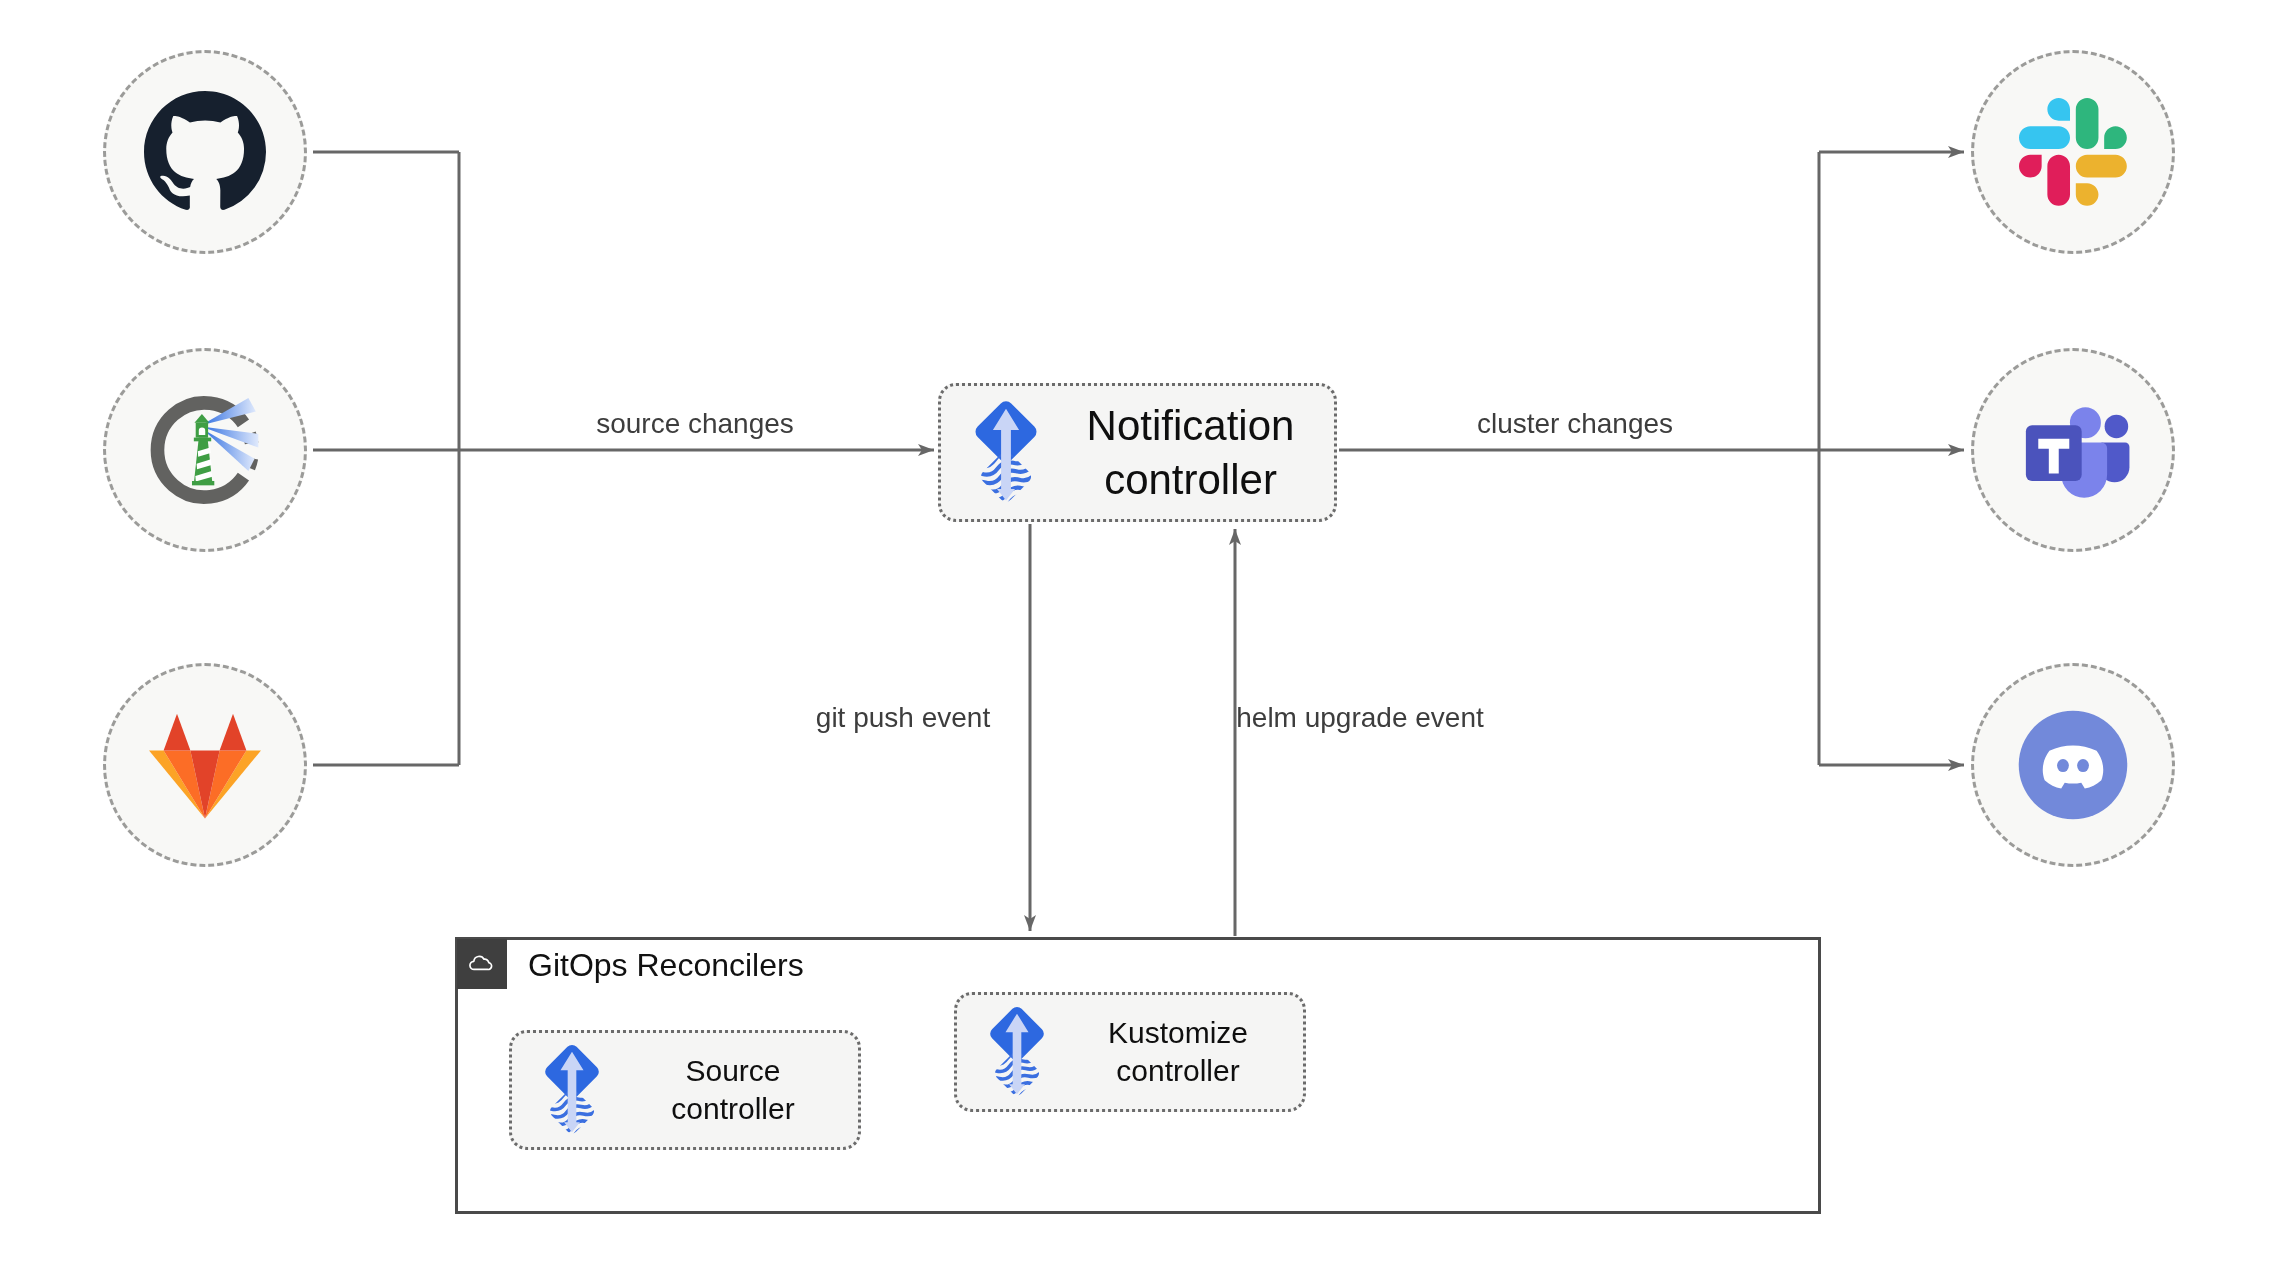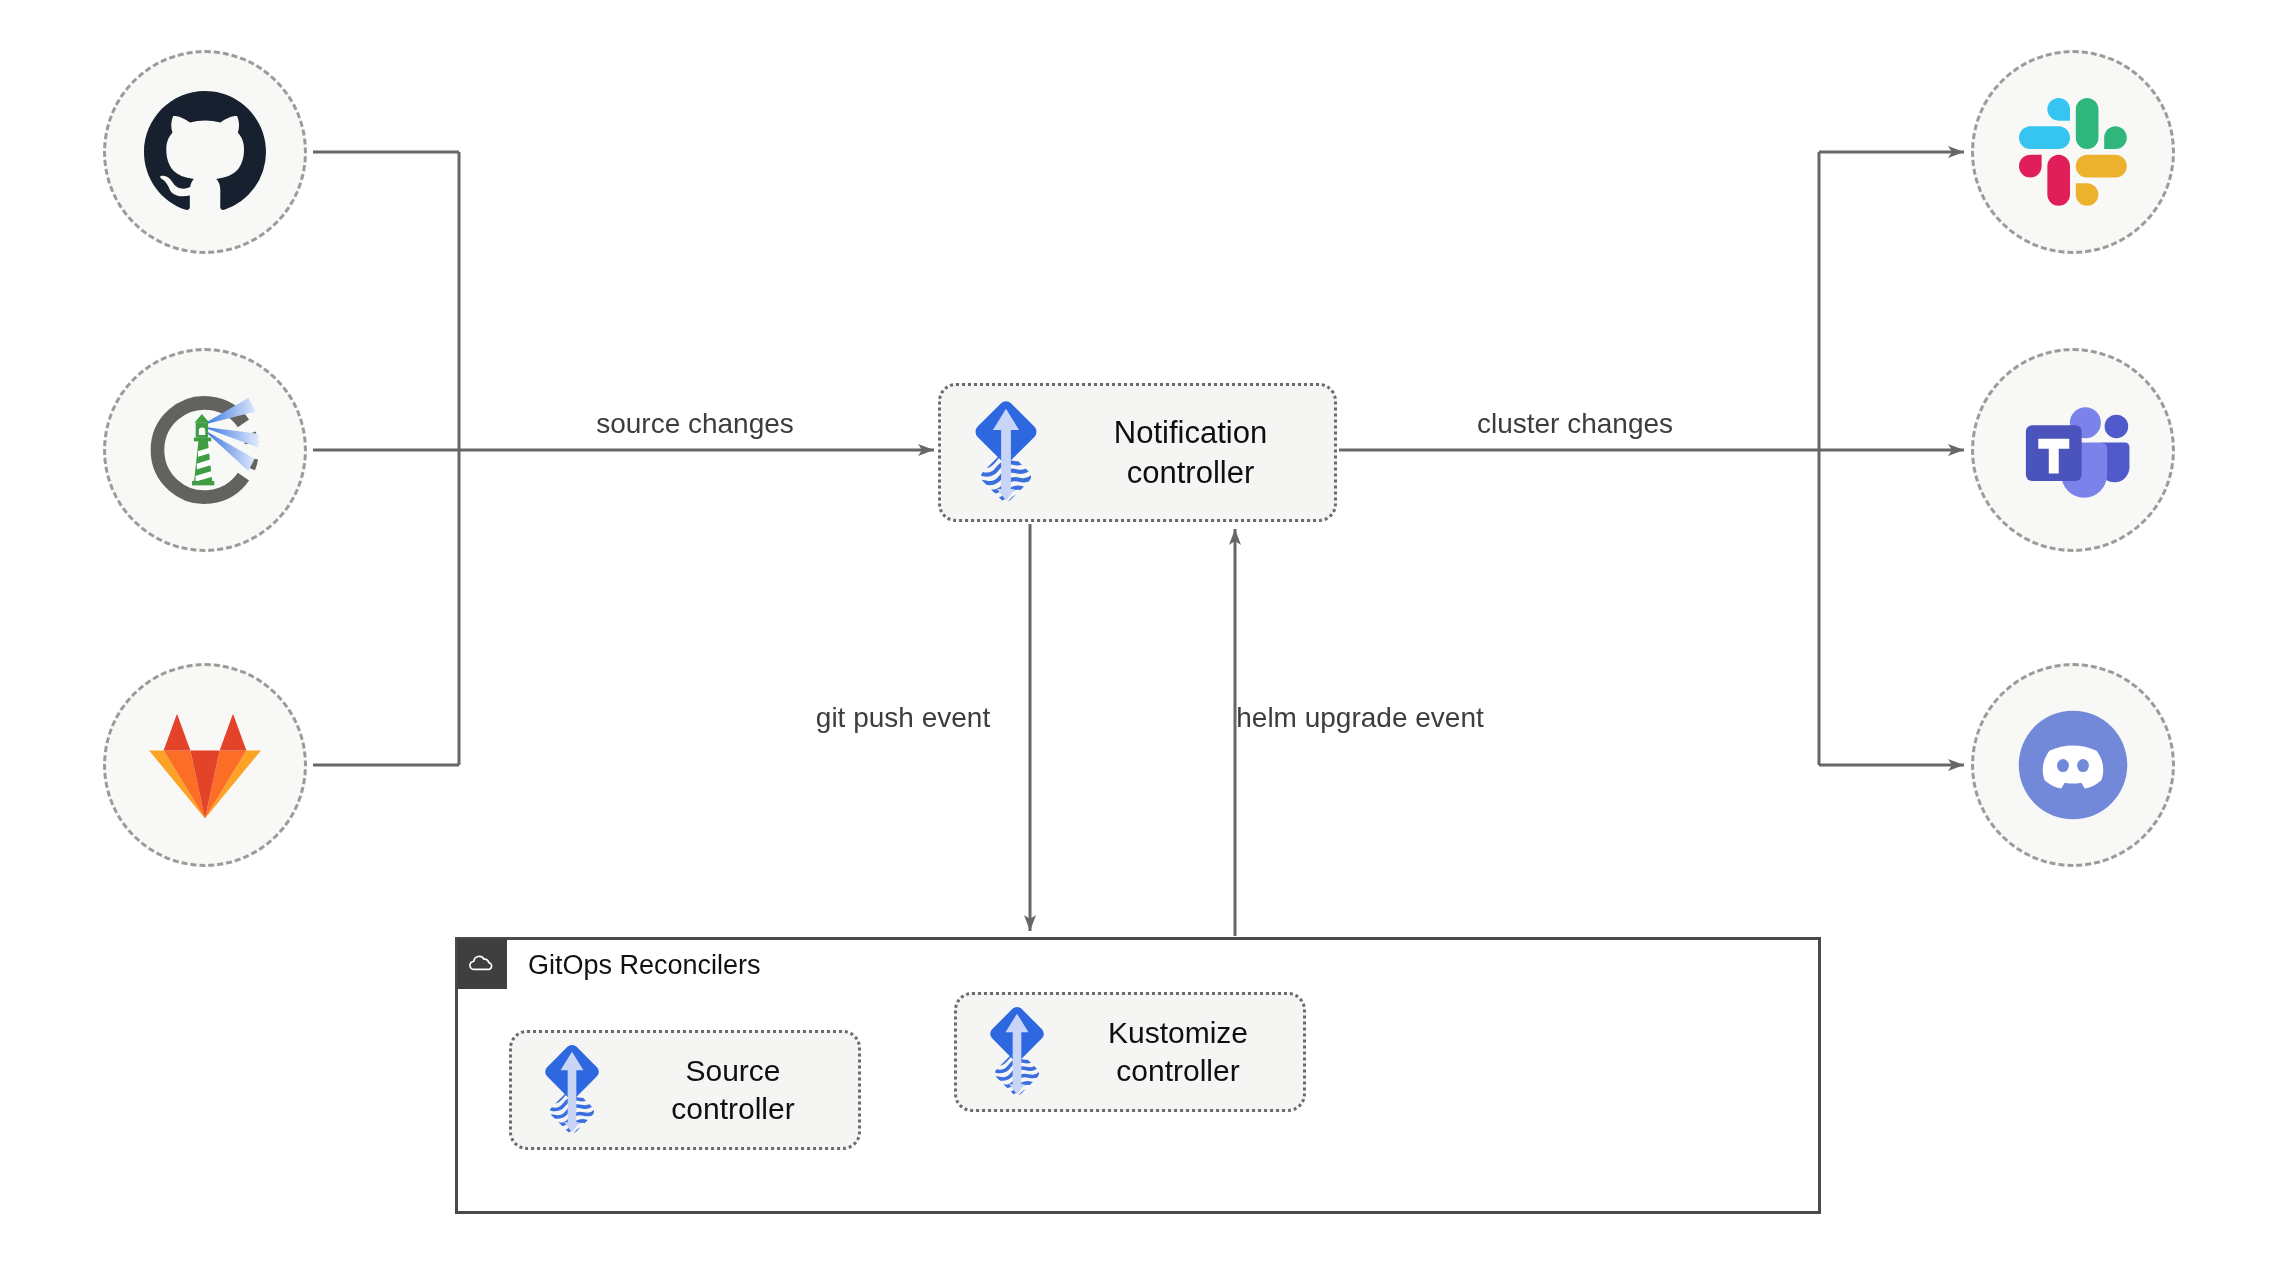--- a/index.html
+++ b/index.html
@@ -10,30 +10,30 @@
   
   .svc{position:absolute;width:204px;height:204px;border-radius:50%;
        border:3px dashed #9b9b99;background:#f8f8f6;box-sizing:border-box;
        display:flex;align-items:center;justify-content:center;}
 
   
   .node{position:absolute;display:flex;align-items:center;background:#f5f5f4;
         border:3px dotted #6b6b6b;border-radius:18px;box-sizing:border-box;}
   .node .flux-wrap{flex:0 0 auto;margin-left:24px;display:flex;align-items:center;}
   .node-label{flex:1 1 auto;text-align:center;color:#0f0f0f;}
-  .notif .node-label{font-size:31px;line-height:1.28;padding:0 34px;}
+  .notif .node-label{font-size:42px;line-height:1.28;padding:0 34px;}
   .ctl .node-label{font-size:30px;line-height:1.28;padding:0 20px;}
 
   
   .group{position:absolute;left:455px;top:937px;width:1366px;height:277px;
          border:3px solid #4a4a4a;background:#ffffff;box-sizing:border-box;}
   .group-header{position:absolute;left:-1px;top:-1px;width:50px;height:50px;background:#3f3f3f;
                 display:flex;align-items:center;justify-content:center;}
   .group-label{position:absolute;left:70px;top:0;height:50px;display:flex;align-items:center;
-               font-size:27px;color:#111;}
+               font-size:32px;color:#111;}
 
   .edge-label{position:absolute;transform:translate(-50%,-50%);font-size:28px;
               color:#3d3d3d;white-space:nowrap;}
 </style>
 </head>
 <body>
 
 <div class="canvas">
 
   <svg width="0" height="0" style="position:absolute">

